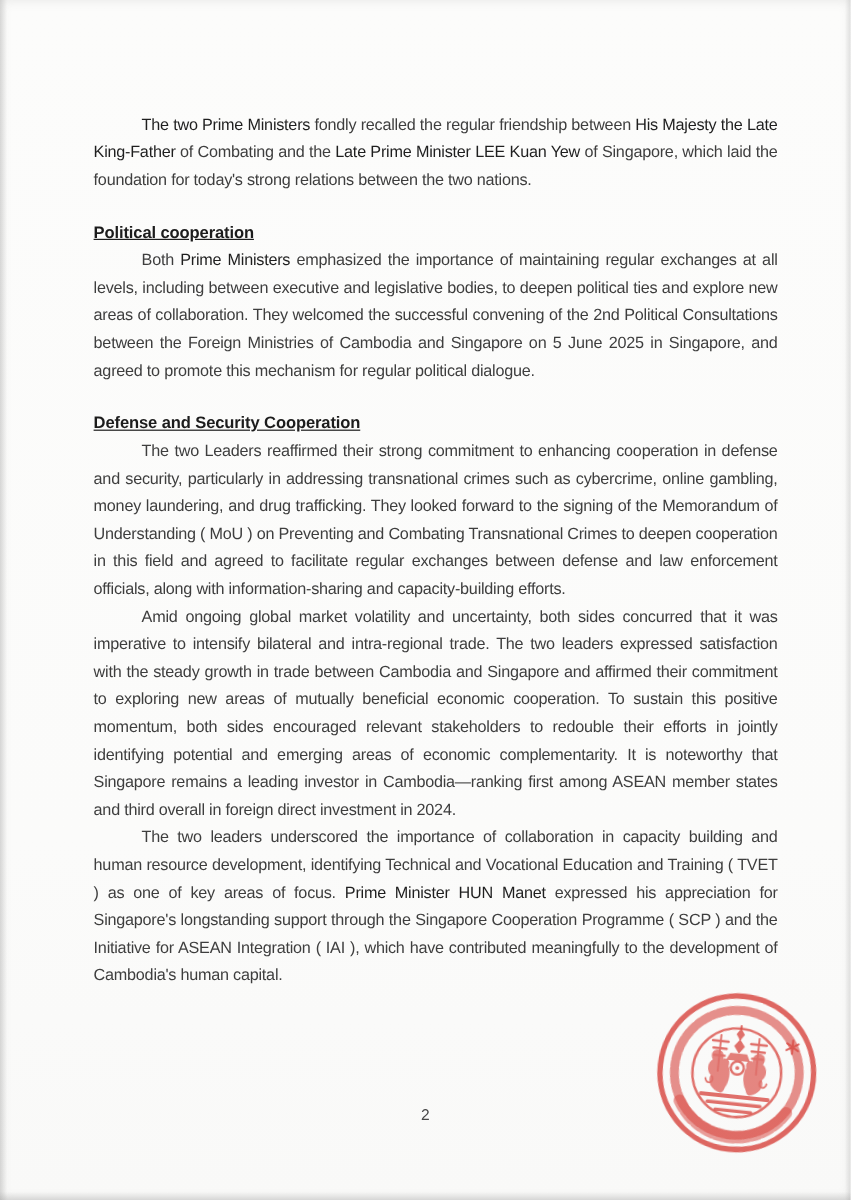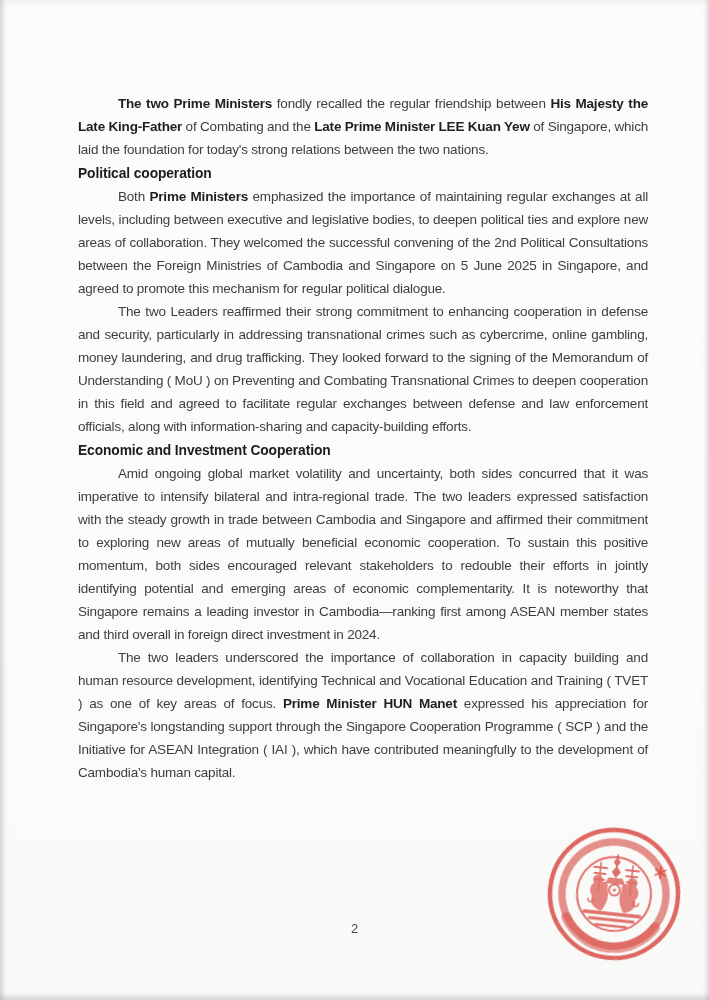--- a/index.html
+++ b/index.html
@@ -13,24 +13,24 @@
   .edge-left{left:0;top:0;width:6px;height:100%;background:linear-gradient(90deg,rgba(110,110,110,.20),rgba(0,0,0,0));}
   .edge-right{right:0;top:0;width:5px;height:100%;background:linear-gradient(270deg,rgba(120,120,120,.16),rgba(0,0,0,0));}
   .edge-bottom{left:0;bottom:0;width:100%;height:7px;background:linear-gradient(0deg,rgba(110,110,110,.18),rgba(0,0,0,0));}
   .content{
     position:absolute;left:78px;top:92px;width:570px;
     color:#3e3e3e;font-size:13.5px;line-height:23px;letter-spacing:-0.2px;
     text-align:justify;
   }
   p.body{margin:0;text-indent:40px;}
   h2.heading{
-    margin:1px 0 0;font-size:13.8px;line-height:23px;font-weight:700;
-    color:#1c1c1c;letter-spacing:-0.1px;text-align:left;
+    margin:21px 0 0;font-size:13.8px;line-height:23px;font-weight:700;
+    color:#1c1c1c;letter-spacing:-0.1px;text-align:left;text-decoration:underline;
   }
-  .run-b{font-weight:700;color:#1f1f1f;}
+  .run-b{font-weight:400;color:#1f1f1f;}
   .page-number{
     position:absolute;top:921px;left:0;width:709px;text-align:center;
     color:#474747;font-size:13px;letter-spacing:0;
   }
   .stamp{
     position:absolute;left:544px;top:824px;width:140px;height:140px;
     mix-blend-mode:multiply;opacity:.92;transform:rotate(6deg);filter:blur(.3px);
   }
 </style>
 </head>
@@ -40,25 +40,25 @@
 
   <div class="content">
     <p class="body"><span class="run-b">The two Prime Ministers</span><span> fondly recalled the regular friendship between </span><span class="run-b">His Majesty the Late King-Father</span><span> of Combating and the </span><span class="run-b">Late Prime Minister LEE Kuan Yew</span><span> of Singapore, which laid the foundation for today's strong relations between the two nations.</span></p>
 
     <section>
       <h2 class="heading">Political cooperation</h2>
       <p class="body"><span>Both </span><span class="run-b">Prime Ministers</span><span> emphasized the importance of maintaining regular exchanges at all levels, including between executive and legislative bodies, to deepen political ties and explore new areas of collaboration. They welcomed the successful convening of the 2nd Political Consultations between the Foreign Ministries of Cambodia and Singapore on 5 June 2025 in Singapore, and agreed to promote this mechanism for regular political dialogue.</span></p>
     </section>
 
     <section>
+      <h2 class="heading">Defense and Security Cooperation</h2>
       <p class="body"><span>The two Leaders reaffirmed their strong commitment to enhancing cooperation in defense and security, particularly in addressing transnational crimes such as cybercrime, online gambling, money laundering, and drug trafficking. They looked forward to the signing of the Memorandum of Understanding ( MoU ) on Preventing and Combating Transnational Crimes to deepen cooperation in this field and agreed to facilitate regular exchanges between defense and law enforcement officials, along with information-sharing and capacity-building efforts.</span></p>
     </section>
 
     <section>
-      <h2 class="heading">Economic and Investment Cooperation</h2>
       <p class="body"><span>Amid ongoing global market volatility and uncertainty, both sides concurred that it was imperative to intensify bilateral and intra-regional trade. The two leaders expressed satisfaction with the steady growth in trade between Cambodia and Singapore and affirmed their commitment to exploring new areas of mutually beneficial economic cooperation. To sustain this positive momentum, both sides encouraged relevant stakeholders to redouble their efforts in jointly identifying potential and emerging areas of economic complementarity. It is noteworthy that Singapore remains a leading investor in Cambodia—ranking first among ASEAN member states and third overall in foreign direct investment in 2024.</span></p>
     </section>
 
     <section>
       <p class="body"><span>The two leaders underscored the importance of collaboration in capacity building and human resource development, identifying Technical and Vocational Education and Training ( TVET ) as one of key areas of focus. </span><span class="run-b">Prime Minister HUN Manet</span><span> expressed his appreciation for Singapore's longstanding support through the Singapore Cooperation Programme ( SCP ) and the Initiative for ASEAN Integration ( IAI ), which have contributed meaningfully to the development of Cambodia's human capital.</span></p>
     </section>
   </div>
 
   <div class="page-number">2</div>
 

